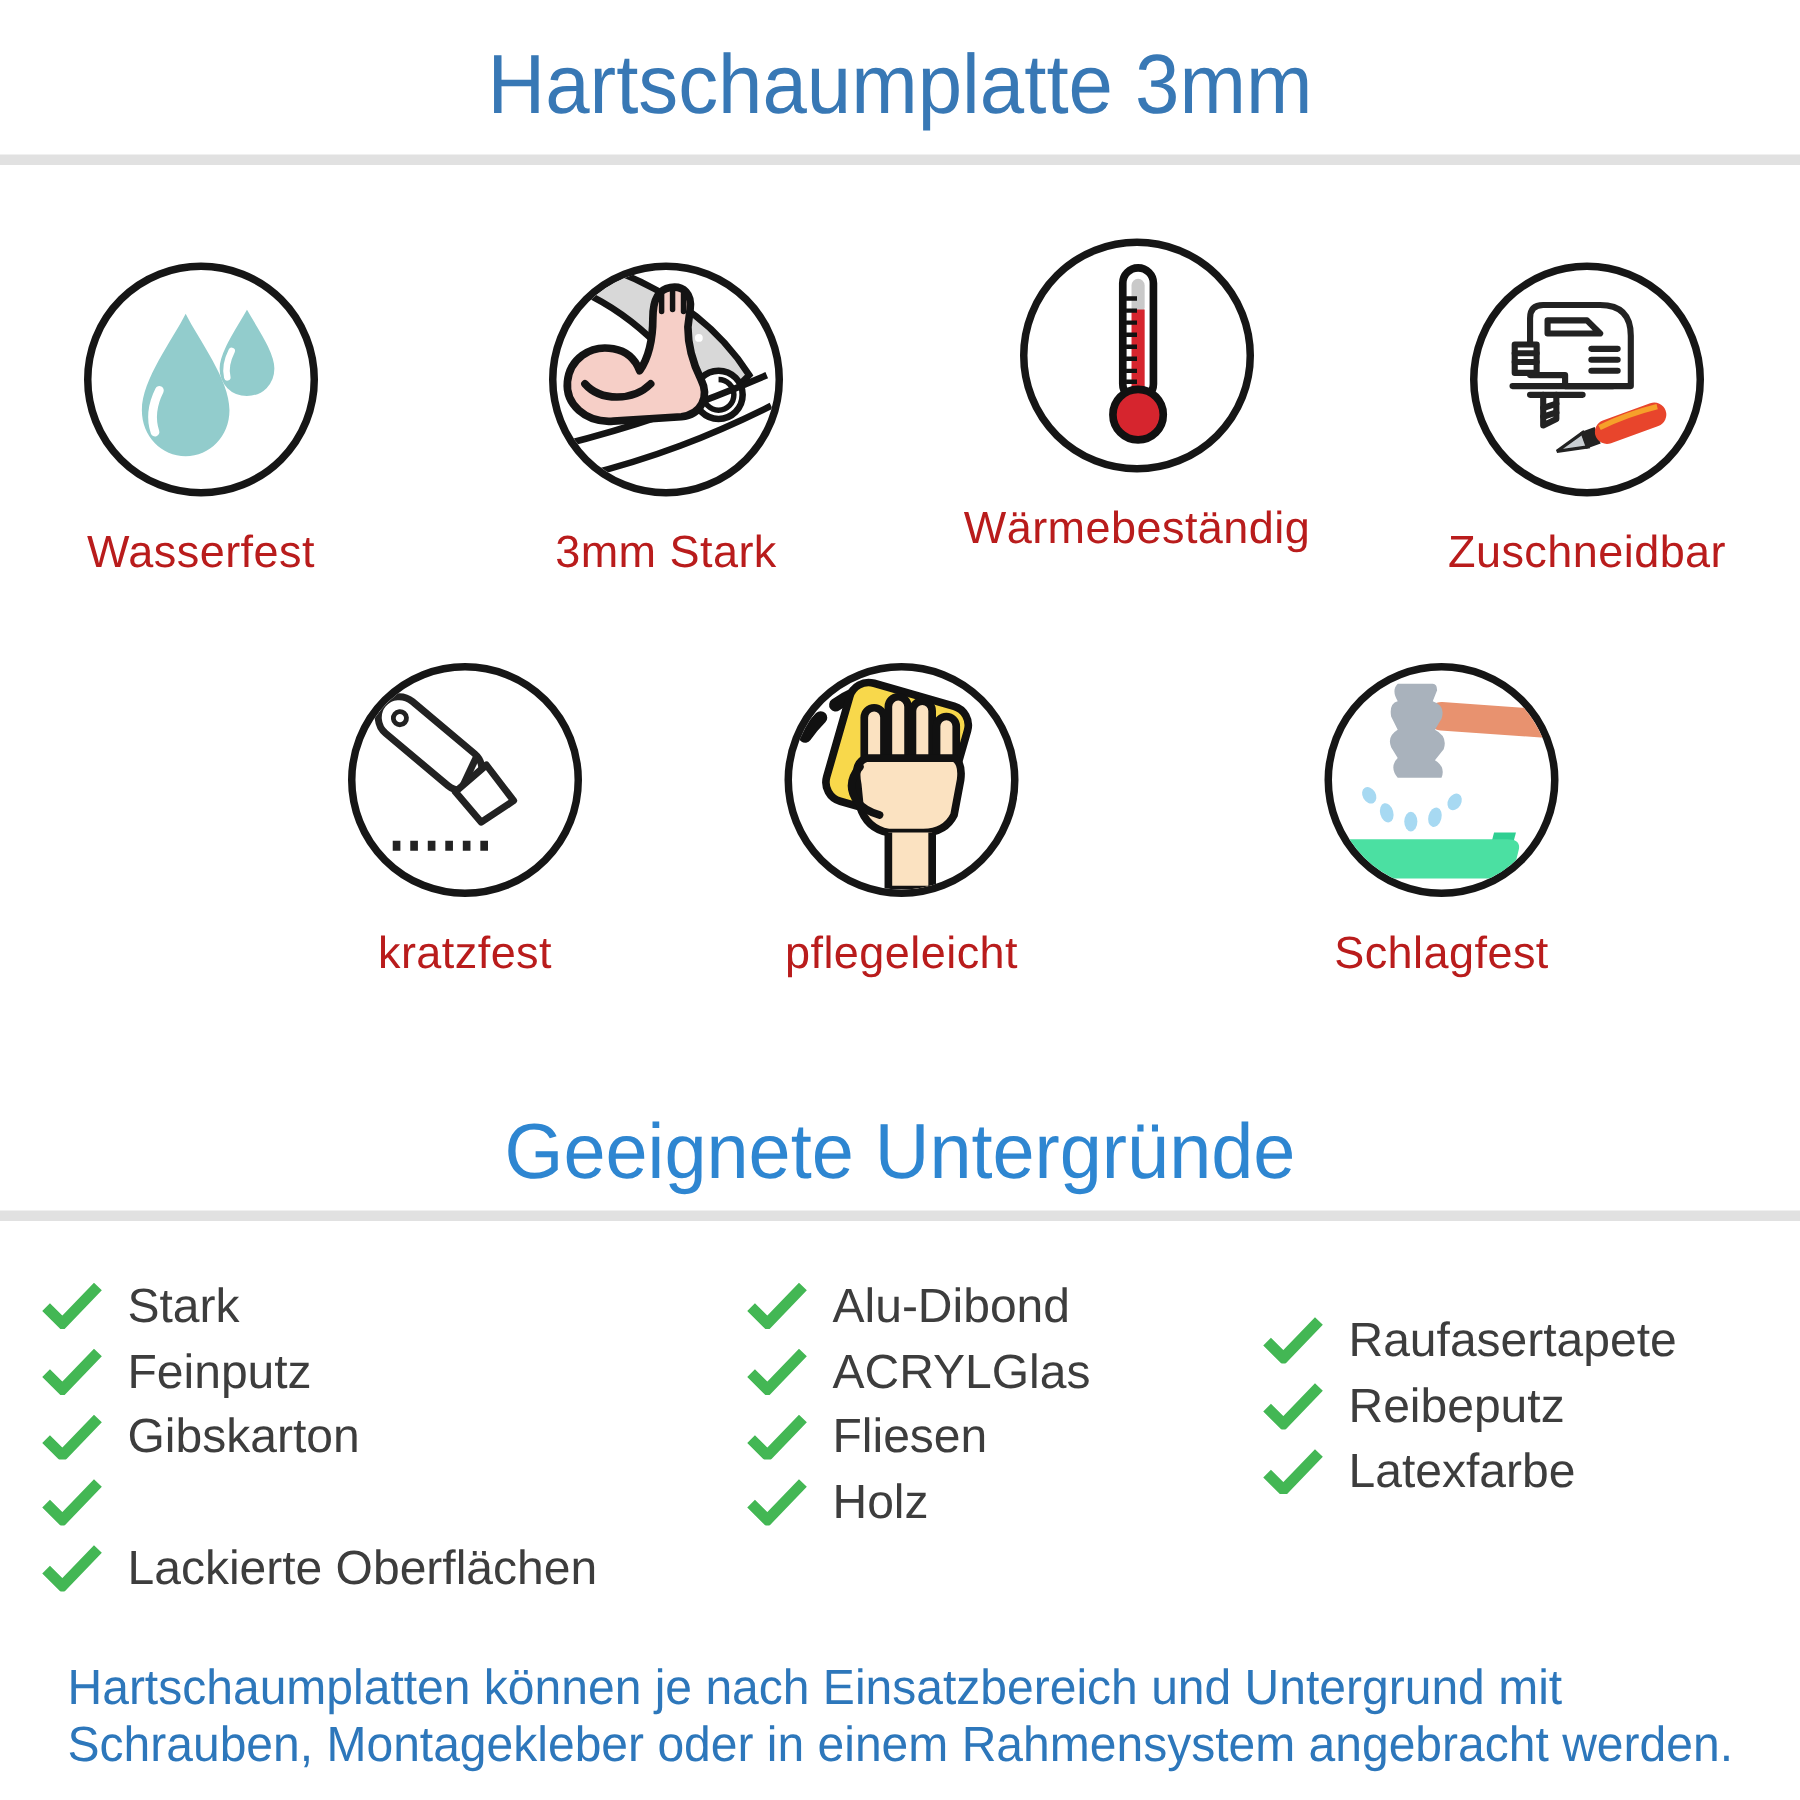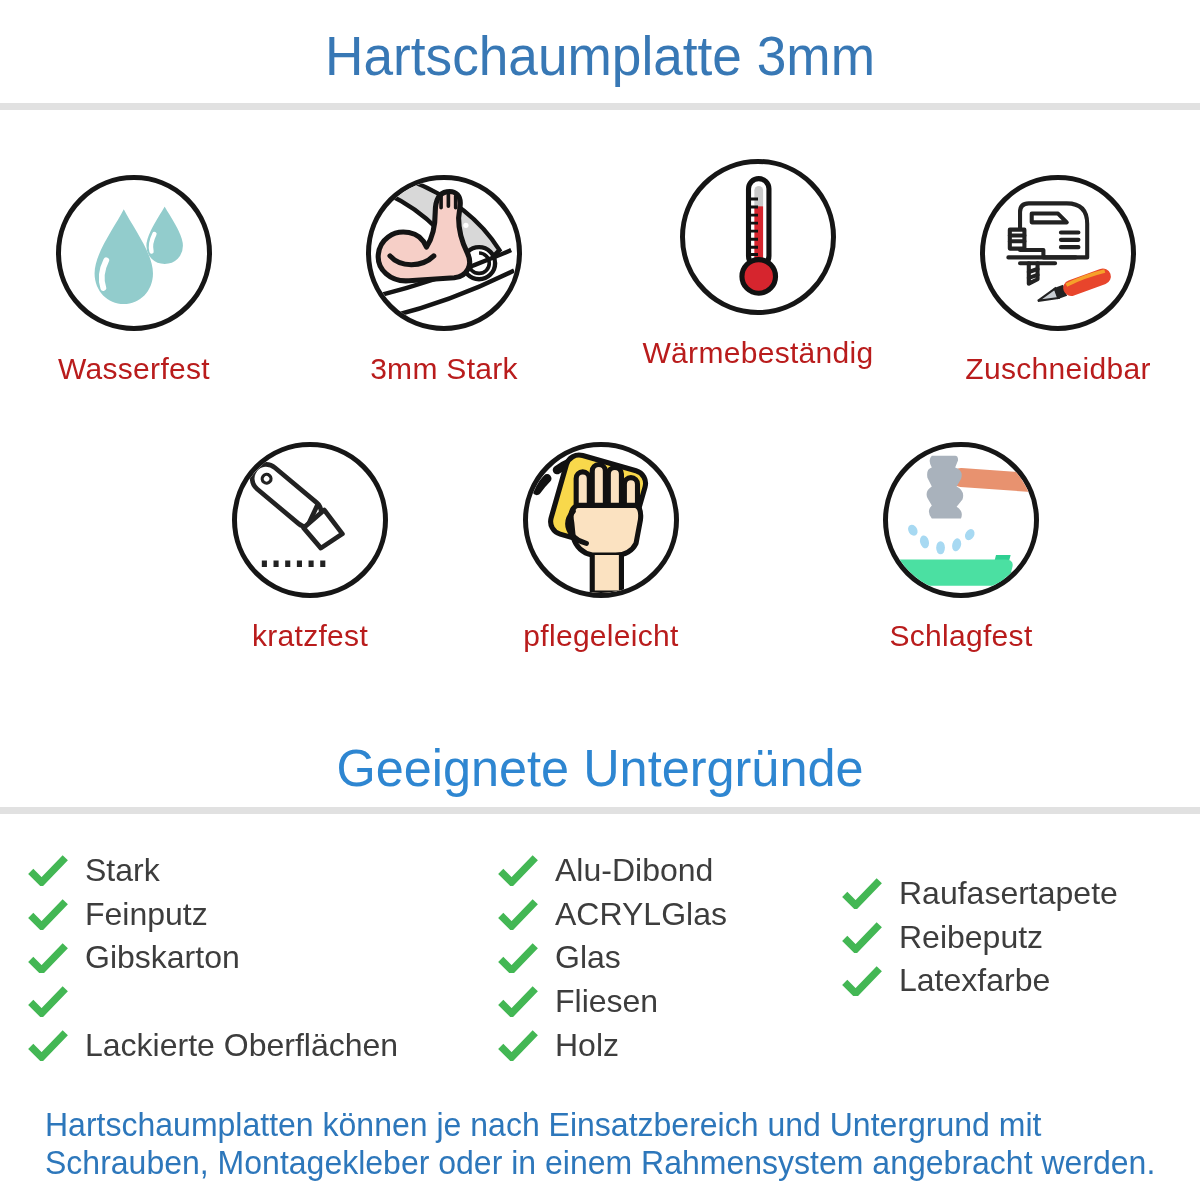--- a/index.html
+++ b/index.html
@@ -201,26 +201,20 @@
     <div class="row">
       <svg class="check" viewBox="0 0 44 34">
           <polyline points="3,18 15,30 41,3" fill="none" stroke="#43b754" stroke-width="8"></polyline>
         </svg>
       <span class="surface-label">ACRYLGlas</span>
     </div>
     <div class="row">
       <svg class="check" viewBox="0 0 44 34">
           <polyline points="3,18 15,30 41,3" fill="none" stroke="#43b754" stroke-width="8"></polyline>
         </svg>
-      <span class="surface-label">Glas</span>
-    </div>
-    <div class="row">
-      <svg class="check" viewBox="0 0 44 34">
-          <polyline points="3,18 15,30 41,3" fill="none" stroke="#43b754" stroke-width="8"></polyline>
-        </svg>
       <span class="surface-label">Fliesen</span>
     </div>
     <div class="row">
       <svg class="check" viewBox="0 0 44 34">
           <polyline points="3,18 15,30 41,3" fill="none" stroke="#43b754" stroke-width="8"></polyline>
         </svg>
       <span class="surface-label">Holz</span>
     </div>
   </div>
 

